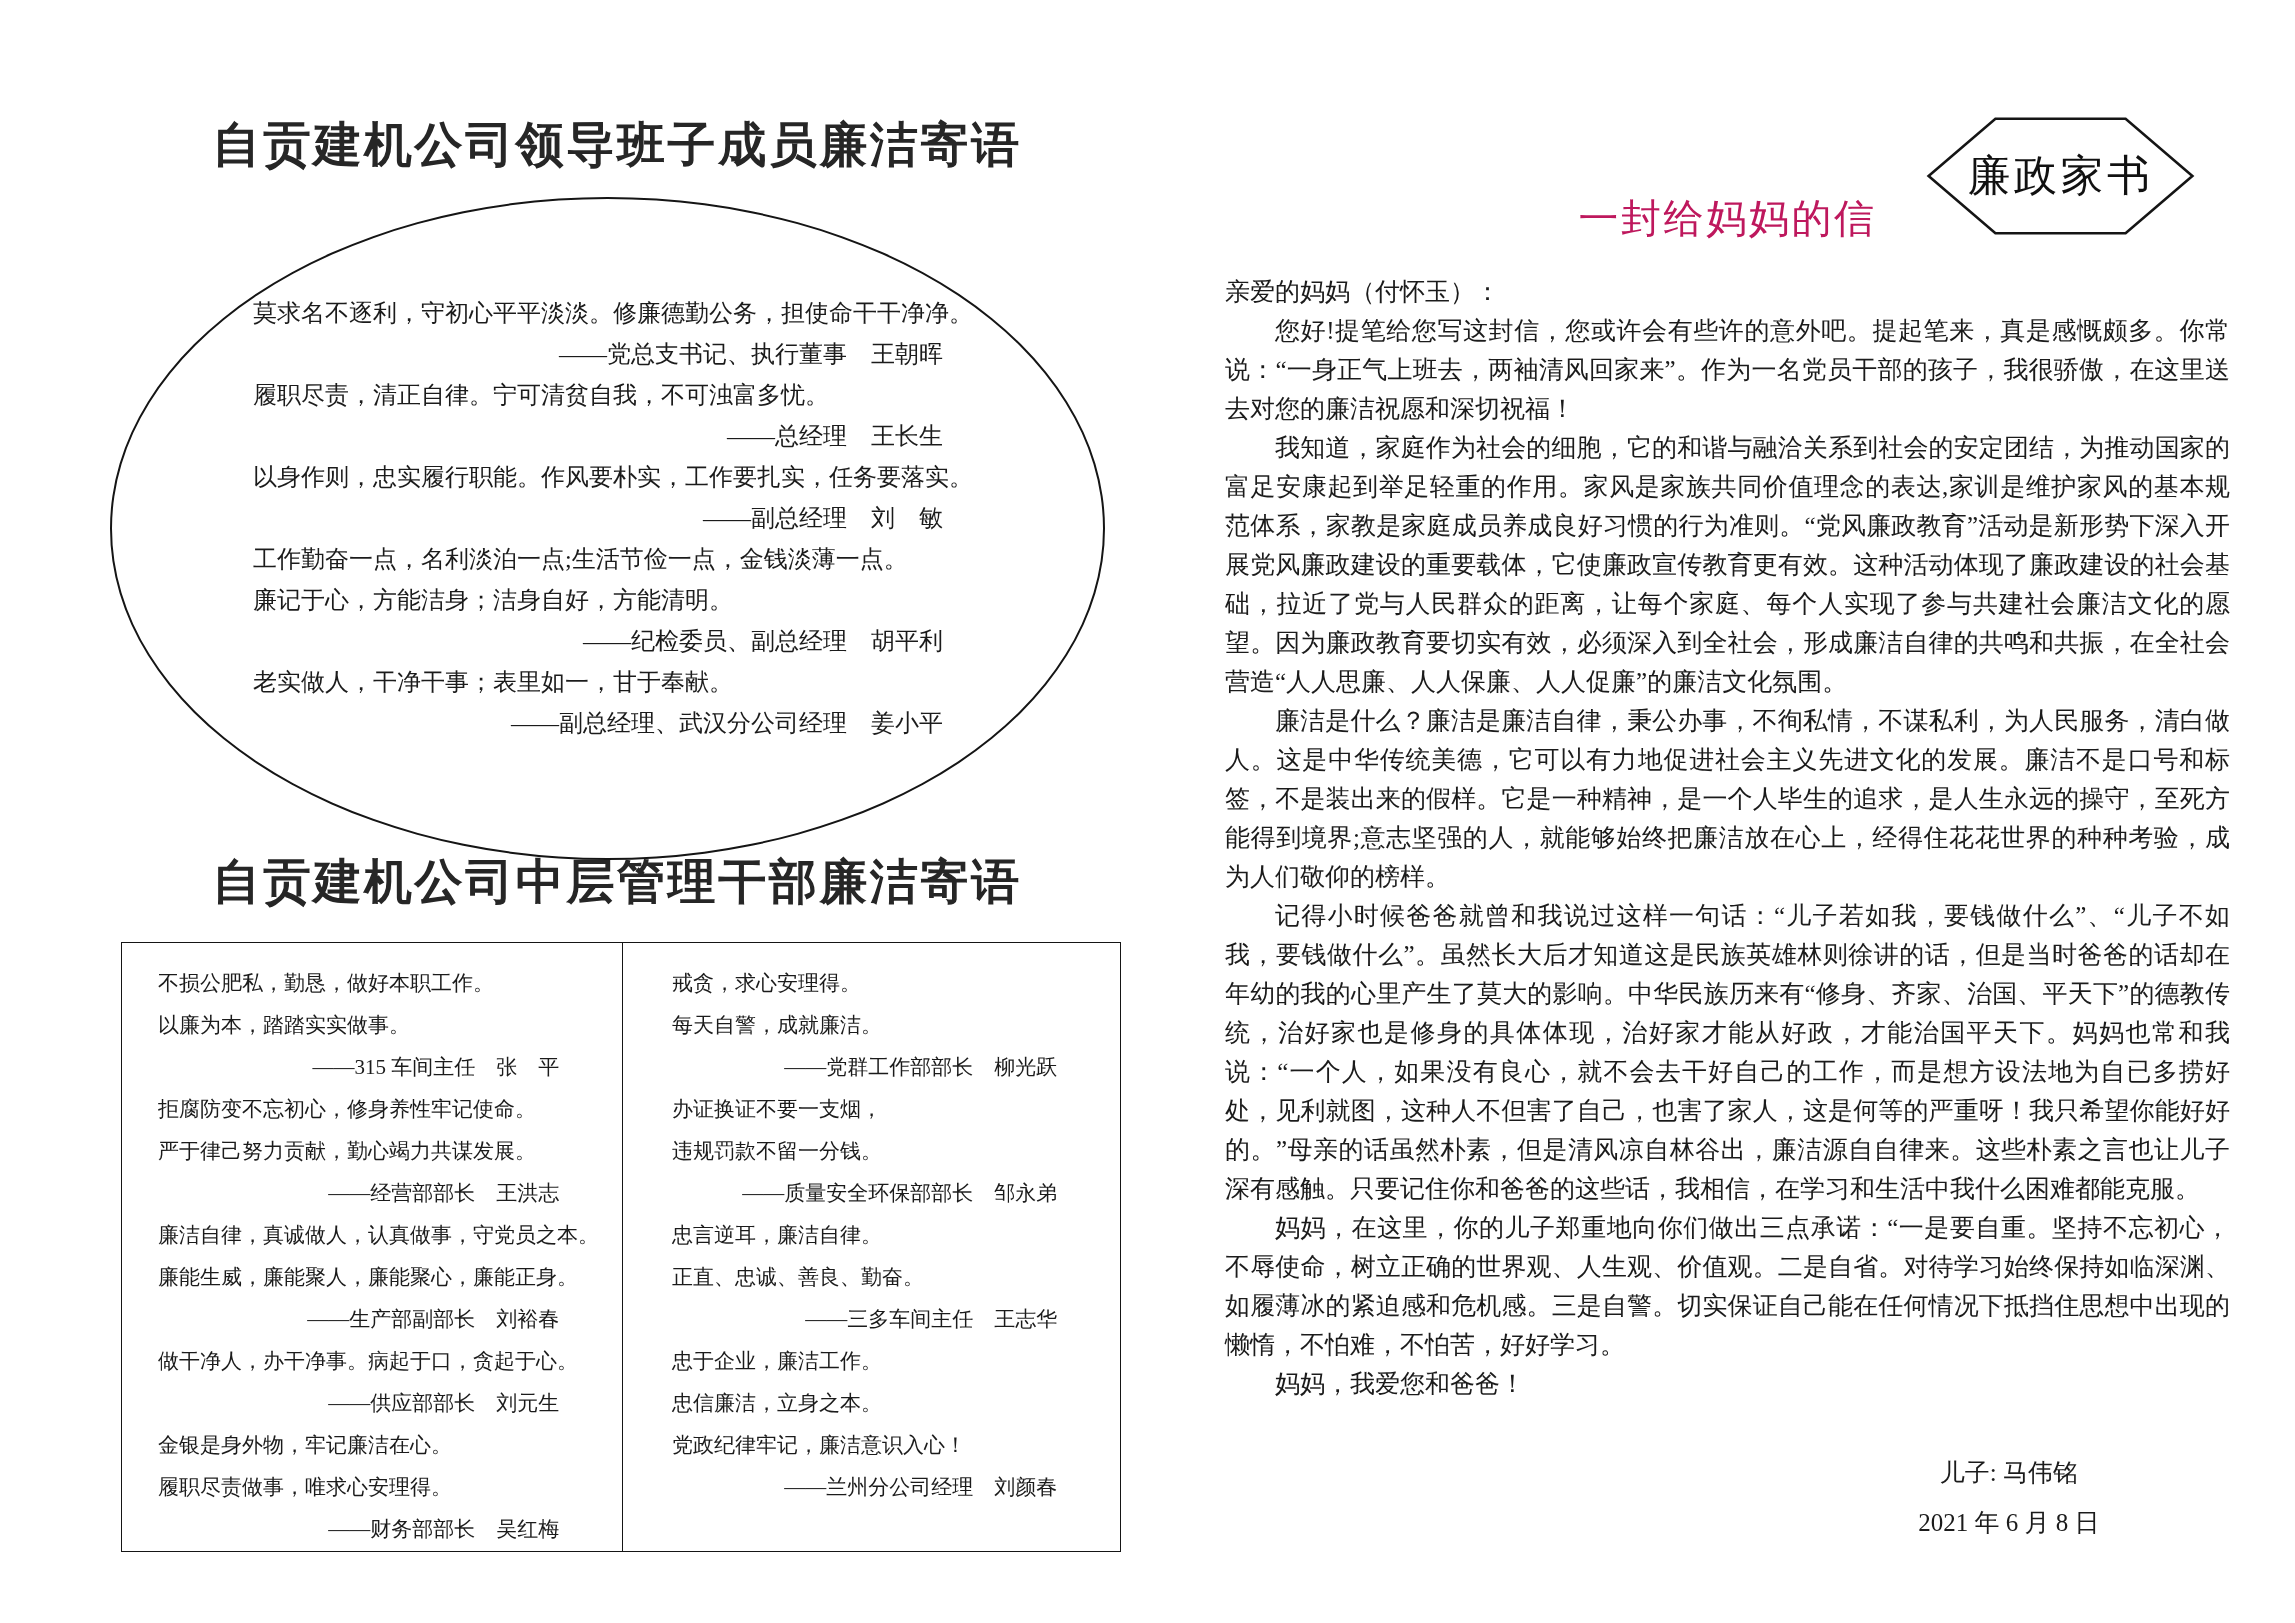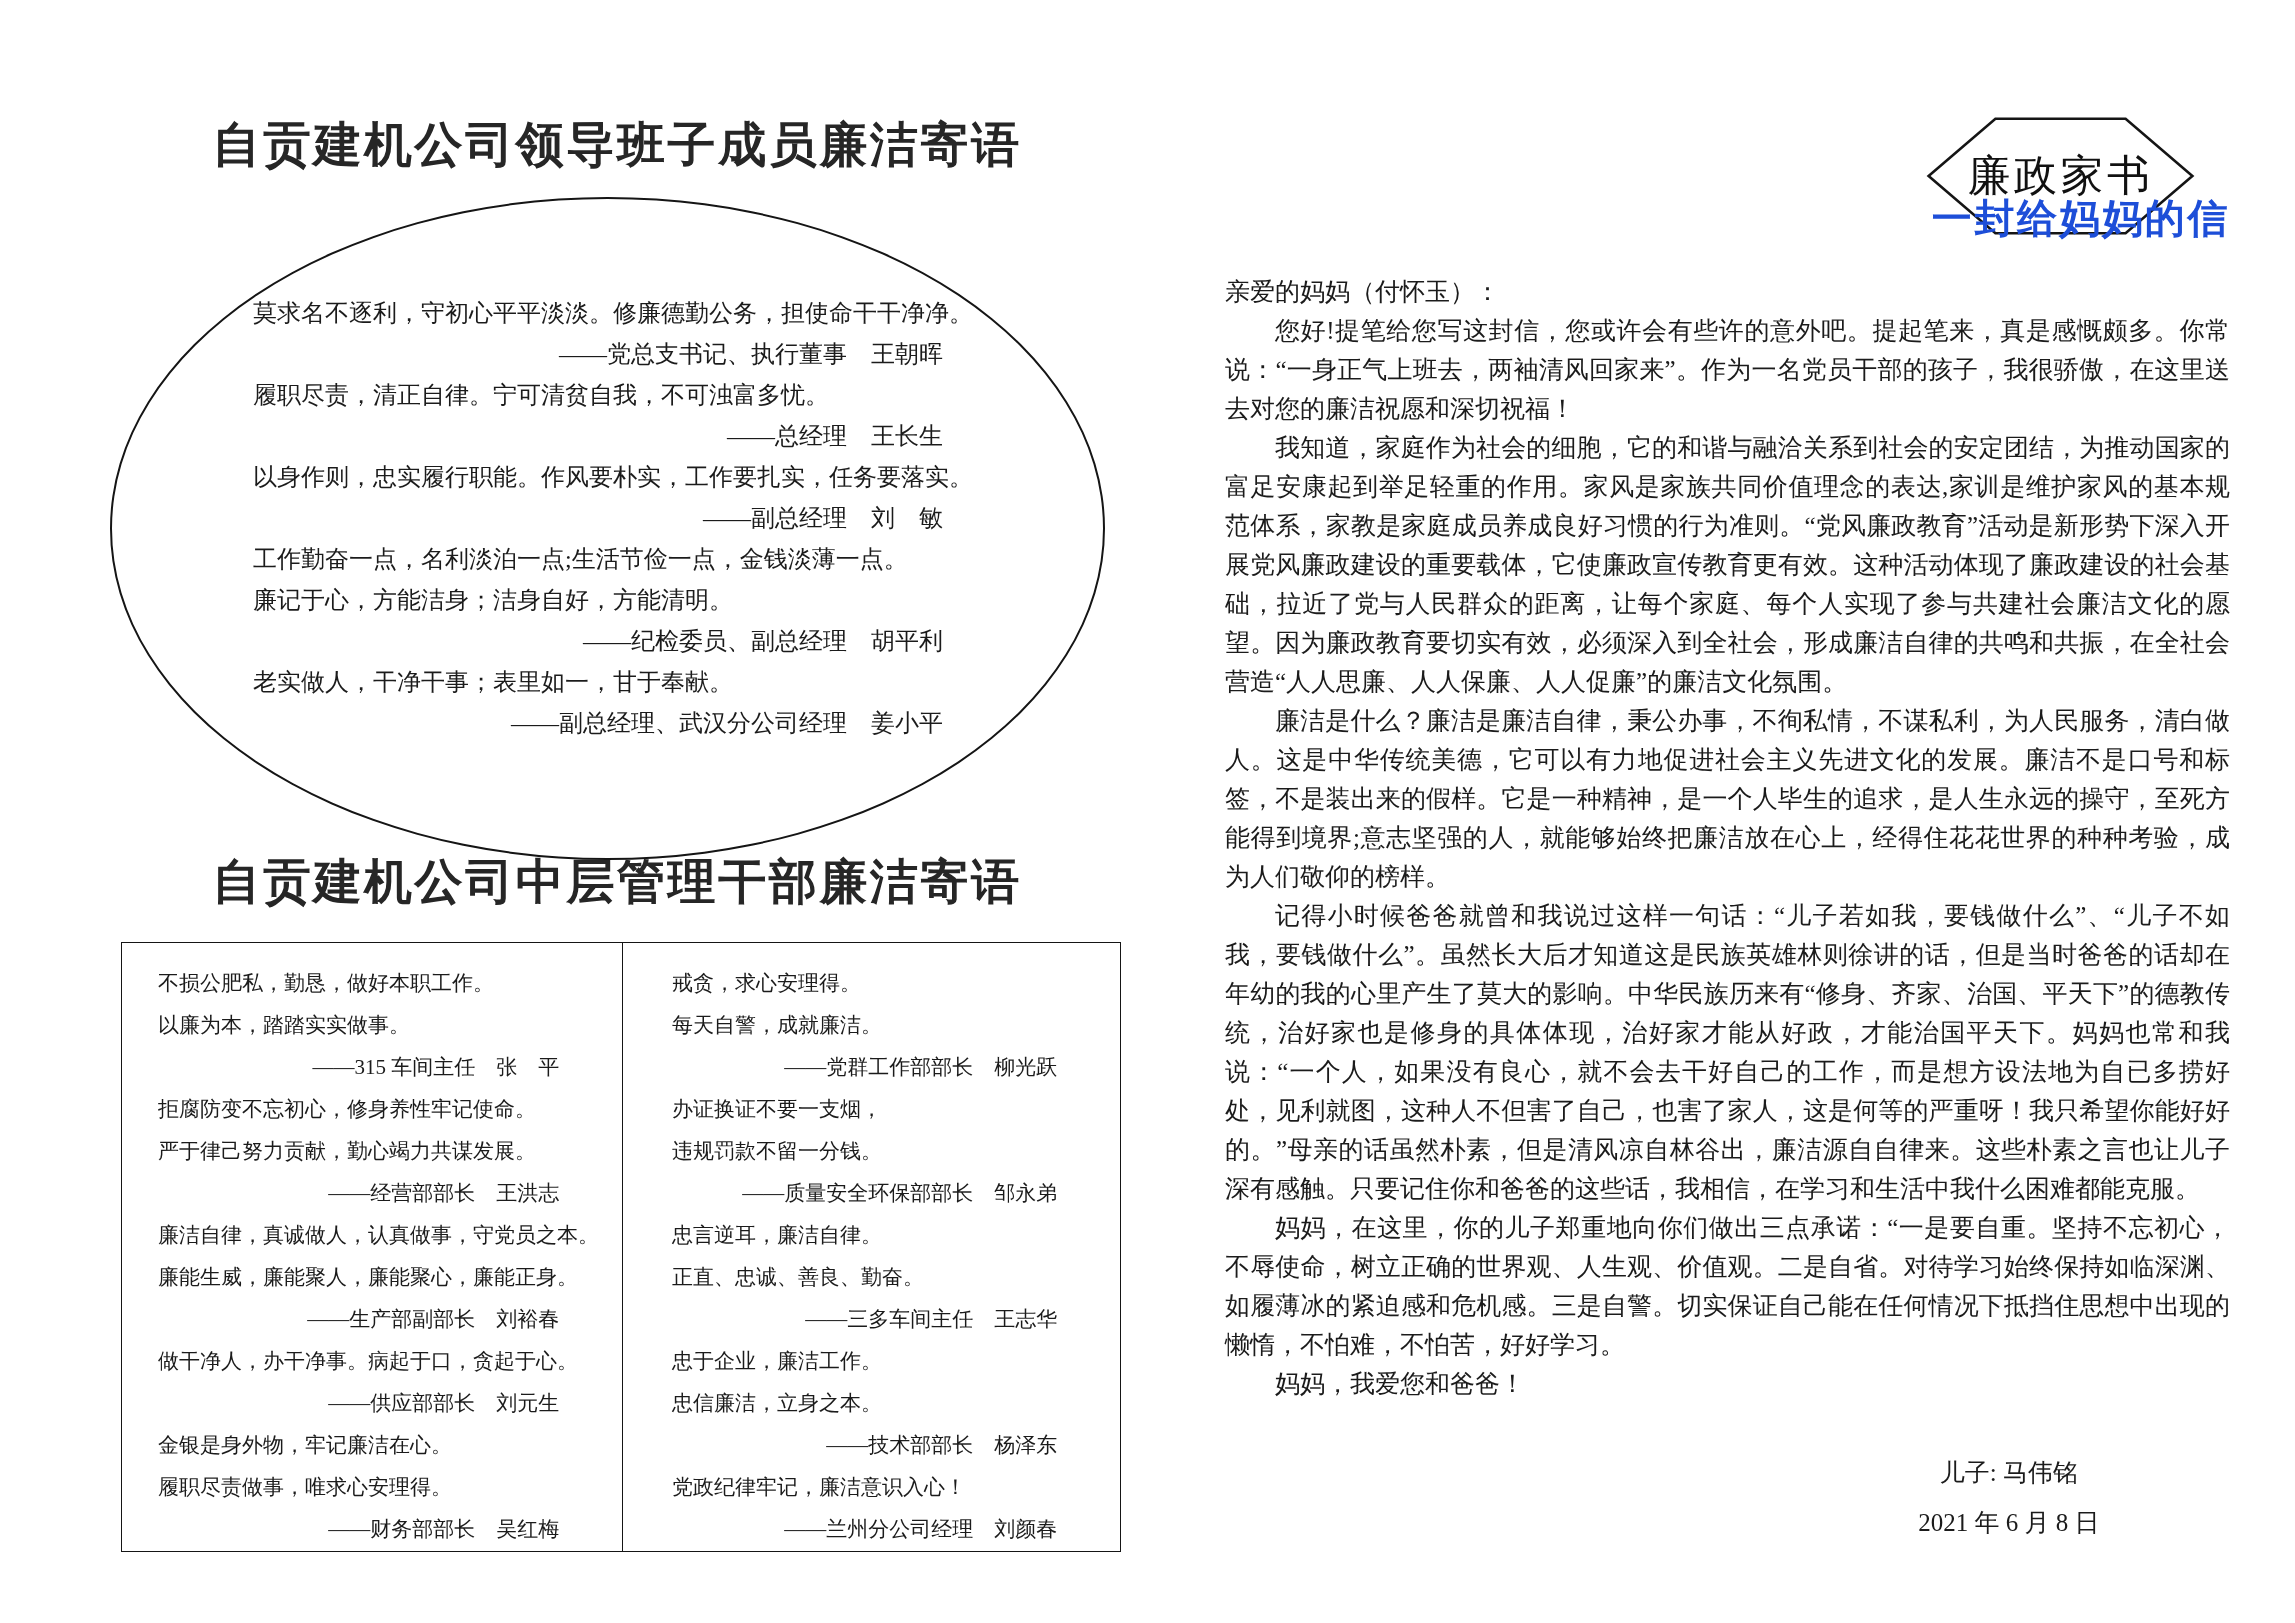--- a/index.html
+++ b/index.html
@@ -38,21 +38,21 @@
   
   .badge{position:absolute;left:1926px;top:116px;width:269px;height:120px;}
   .badge svg{position:absolute;left:0;top:0;}
   .badge-text{
     position:absolute;left:0;top:0;width:100%;height:100%;
     display:flex;align-items:center;justify-content:center;
     font-size:43px;letter-spacing:3.5px;color:#111;
   }
   .letter-title{
     position:absolute;left:1225px;top:191px;width:1005px;margin:0;
-    text-align:right;font-size:40px;font-weight:bold;letter-spacing:2.6px;color:#1d4ed8;
+    text-align:center;font-size:40px;font-weight:normal;letter-spacing:2.6px;color:#be185d;
   }
   .letter{
     position:absolute;left:1225px;top:272px;width:1005px;
     font-size:25px;line-height:39px;text-align:justify;
   }
   .letter p{margin:0;}
   .letter .para{text-indent:2em;}
   .sig-block{margin-top:45px;margin-left:56%;text-align:center;line-height:50px;}
 </style>
 </head>
@@ -104,21 +104,20 @@
         <div class="ln">每天自警，成就廉洁。</div>
         <div class="ln attr">——党群工作部部长　柳光跃</div>
         <div class="ln">办证换证不要一支烟，</div>
         <div class="ln">违规罚款不留一分钱。</div>
         <div class="ln attr">——质量安全环保部部长　邹永弟</div>
         <div class="ln">忠言逆耳，廉洁自律。</div>
         <div class="ln">正直、忠诚、善良、勤奋。</div>
         <div class="ln attr">——三多车间主任　王志华</div>
         <div class="ln">忠于企业，廉洁工作。</div>
         <div class="ln">忠信廉洁，立身之本。</div>
-        <div class="ln attr">——技术部部长　杨泽东</div>
         <div class="ln">党政纪律牢记，廉洁意识入心！</div>
         <div class="ln attr">——兰州分公司经理　刘颜春</div>
       </div>
     </div>
   </section>
 
   <section>
 
     <div class="badge">
       <svg width="269" height="120" viewBox="0 0 310 138">

